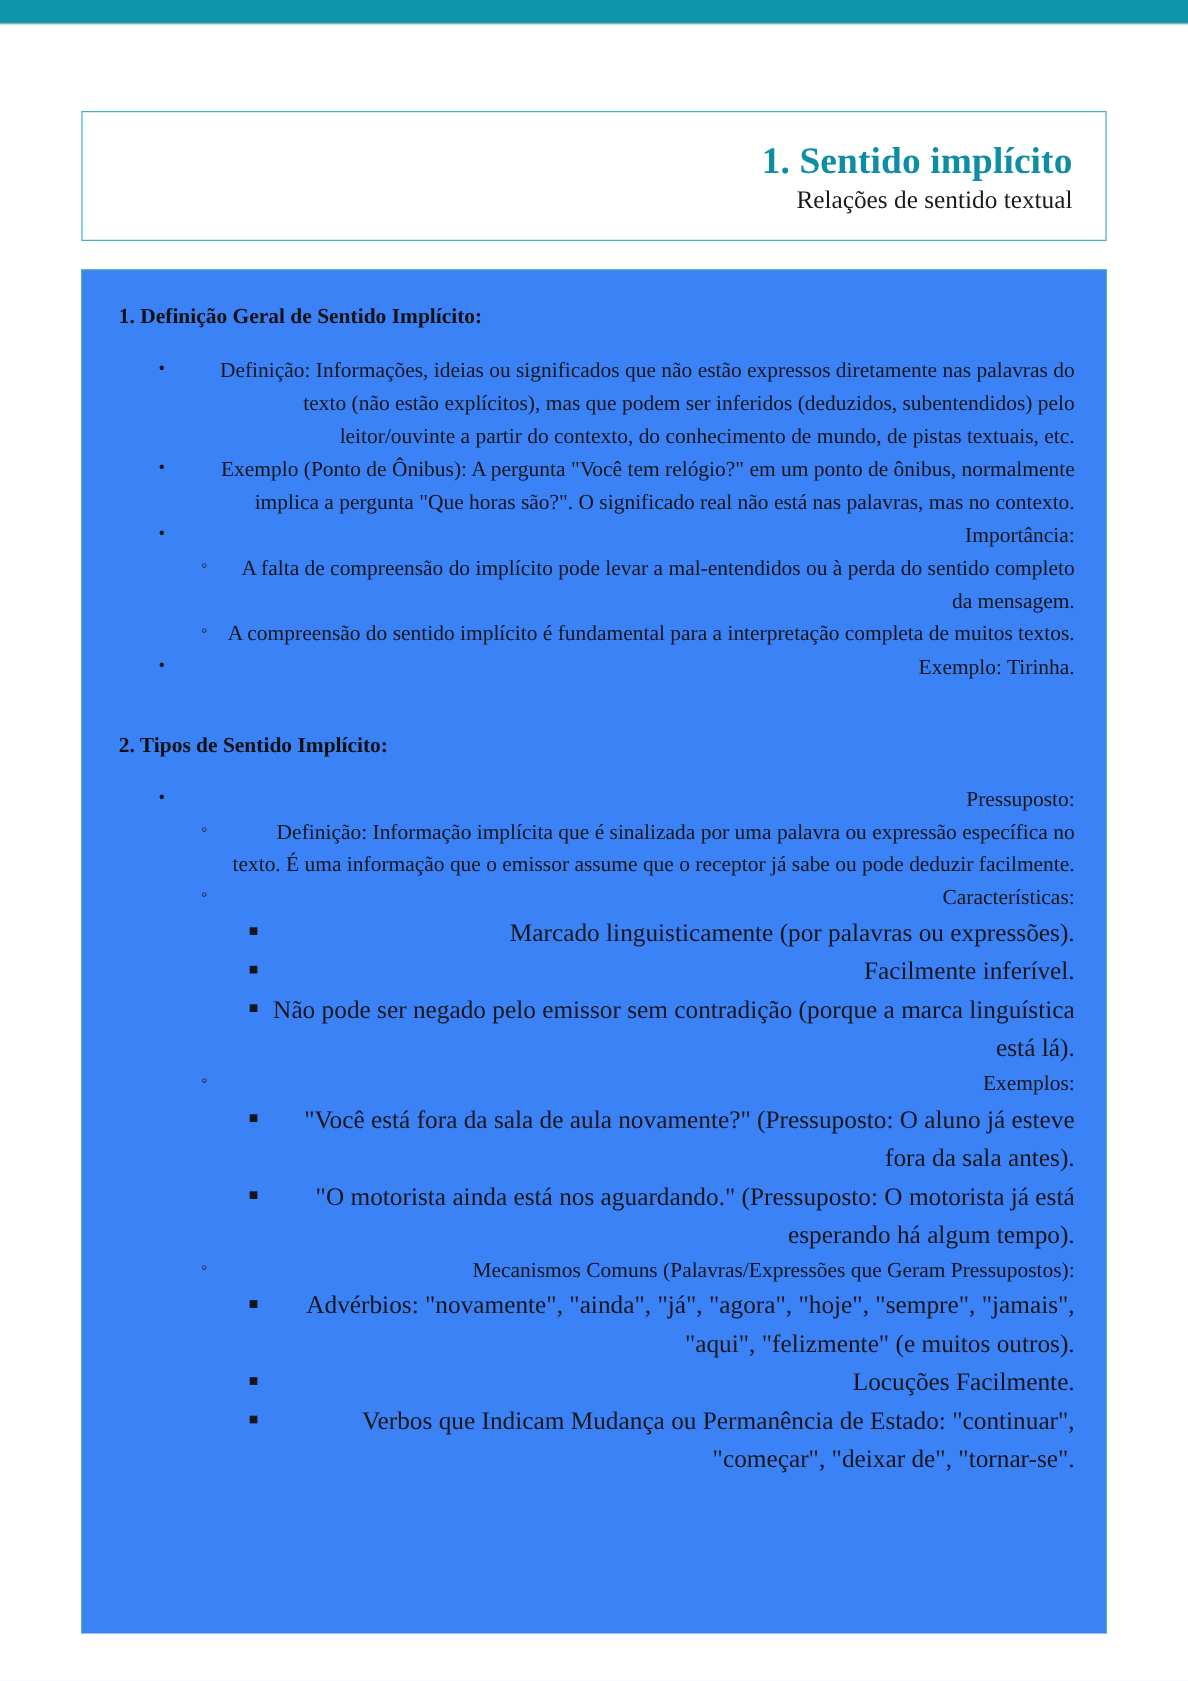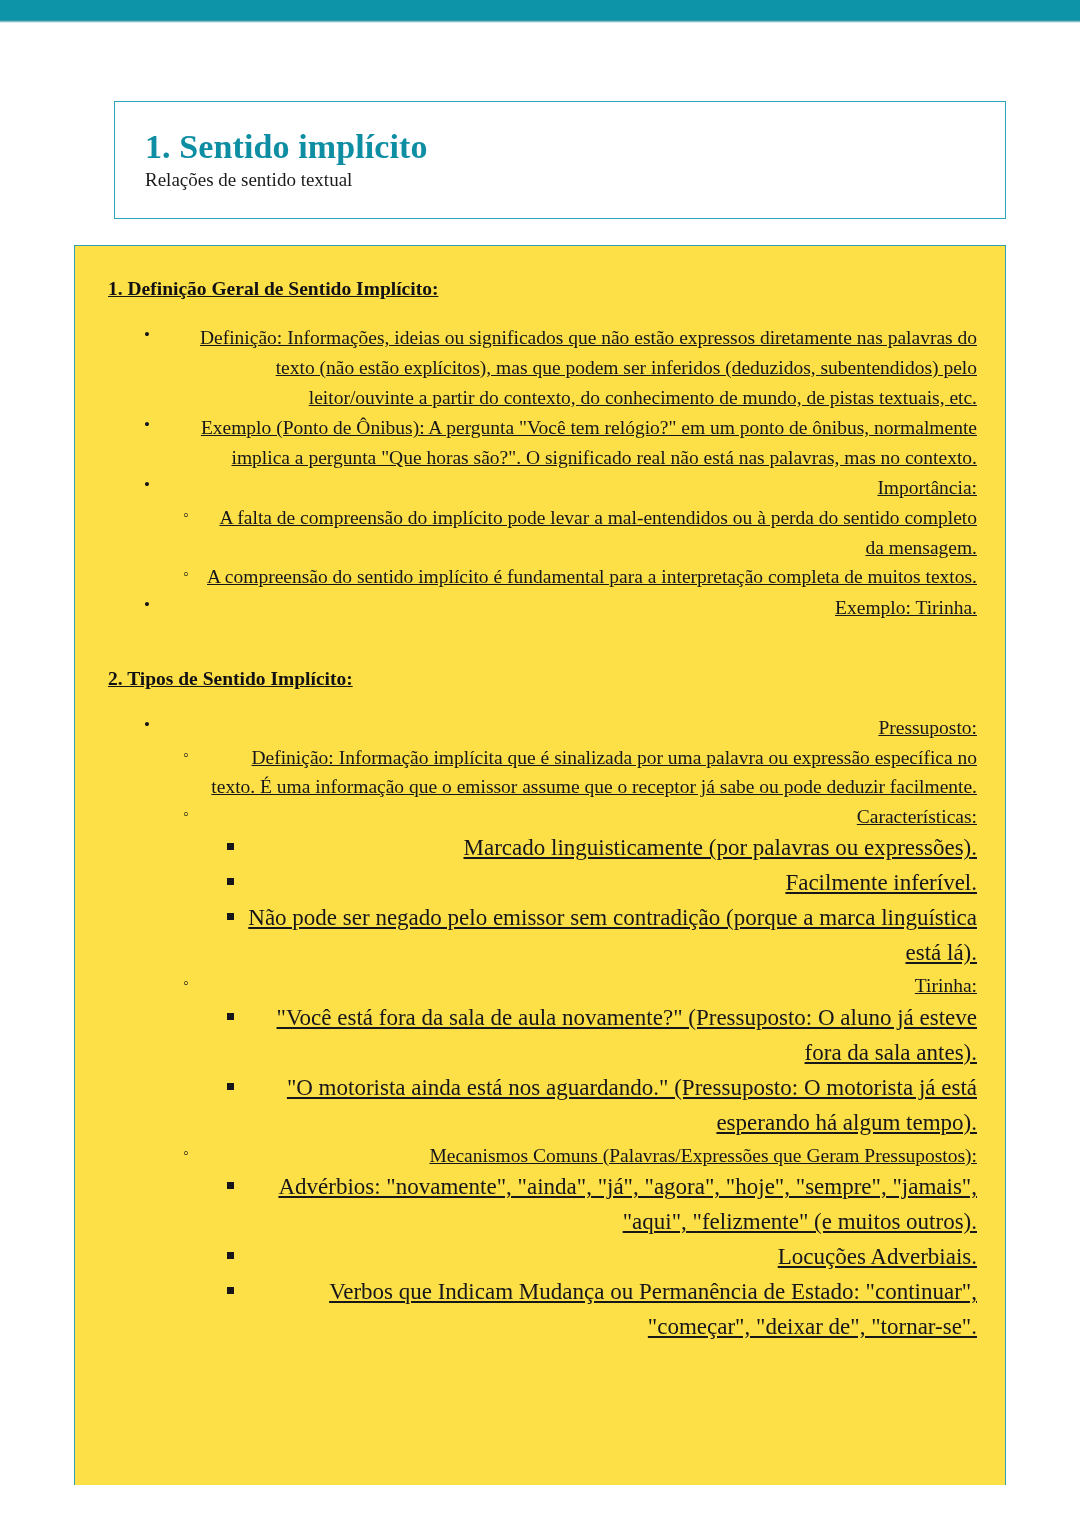--- a/index.html
+++ b/index.html
@@ -29,53 +29,53 @@
     background: linear-gradient(to bottom, #0b8194, #ffffff);
   }
 
   
   .page {
     padding: 0;
   }
 
   
   .title-card {
-    margin: 78px 74px 0 114px;
+    margin: 78px 74px 0 74px;
     border: 1.5px solid #2ea3b5;
     background: #ffffff;
     padding: 27px 30px 28px 30px;
     box-sizing: border-box;
     height: 118px;
+    text-align: right;
   }
   .doc-title {
     font-size: 34px;
     font-weight: 700;
     line-height: 1.05;
     color: #0e8ea3;
     letter-spacing: 0.1px;
     margin: 0 0 4px 0;
   }
   .doc-subtitle {
-    font-size: 19px;
+    font-size: 23px;
     line-height: 1.15;
     color: #1a1a1d;
     margin: 0;
     font-weight: 400;
   }
 
   
   .content-card {
     margin: 26px 74px 0 74px;
     border: 1.5px solid #2ea3b5;
     border-bottom: none;
-    background: #fde047;
+    background: #3b82f6;
     padding: 30px 28px 40px 33px;
     box-sizing: border-box;
     min-height: 1240px;
-    text-decoration: underline;
   }
 
   .section-heading {
     font-size: 19.5px;
     font-weight: 700;
     color: #111114;
     margin: 0 0 22px 0;
     line-height: 1.3;
   }
   .section-heading.spaced {
@@ -210,38 +210,38 @@
                   </li>
                   <li>
                     <span class="li-text">Facilmente inferível.</span>
                   </li>
                   <li>
                     <span class="li-text">Não pode ser negado pelo emissor sem contradição (porque a marca linguística está lá).</span>
                   </li>
                 </ul>
               </li>
               <li>
-                <span class="li-text">Tirinha:</span>
+                <span class="li-text">Exemplos:</span>
                 <ul class="lvl3">
                   <li>
                     <span class="li-text">"Você está fora da sala de aula novamente?" (Pressuposto: O aluno já esteve fora da sala antes).</span>
                   </li>
                   <li>
                     <span class="li-text">"O motorista ainda está nos aguardando." (Pressuposto: O motorista já está esperando há algum tempo).</span>
                   </li>
                 </ul>
               </li>
               <li>
                 <span class="li-text">Mecanismos Comuns (Palavras/Expressões que Geram Pressupostos):</span>
                 <ul class="lvl3">
                   <li>
                     <span class="li-text">Advérbios: "novamente", "ainda", "já", "agora", "hoje", "sempre", "jamais", "aqui", "felizmente" (e muitos outros).</span>
                   </li>
                   <li>
-                    <span class="li-text">Locuções Adverbiais.</span>
+                    <span class="li-text">Locuções Facilmente.</span>
                   </li>
                   <li>
                     <span class="li-text">Verbos que Indicam Mudança ou Permanência de Estado: "continuar", "começar", "deixar de", "tornar-se".</span>
                   </li>
                 </ul>
               </li>
             </ul>
           </li>
         </ul>
       </div>

